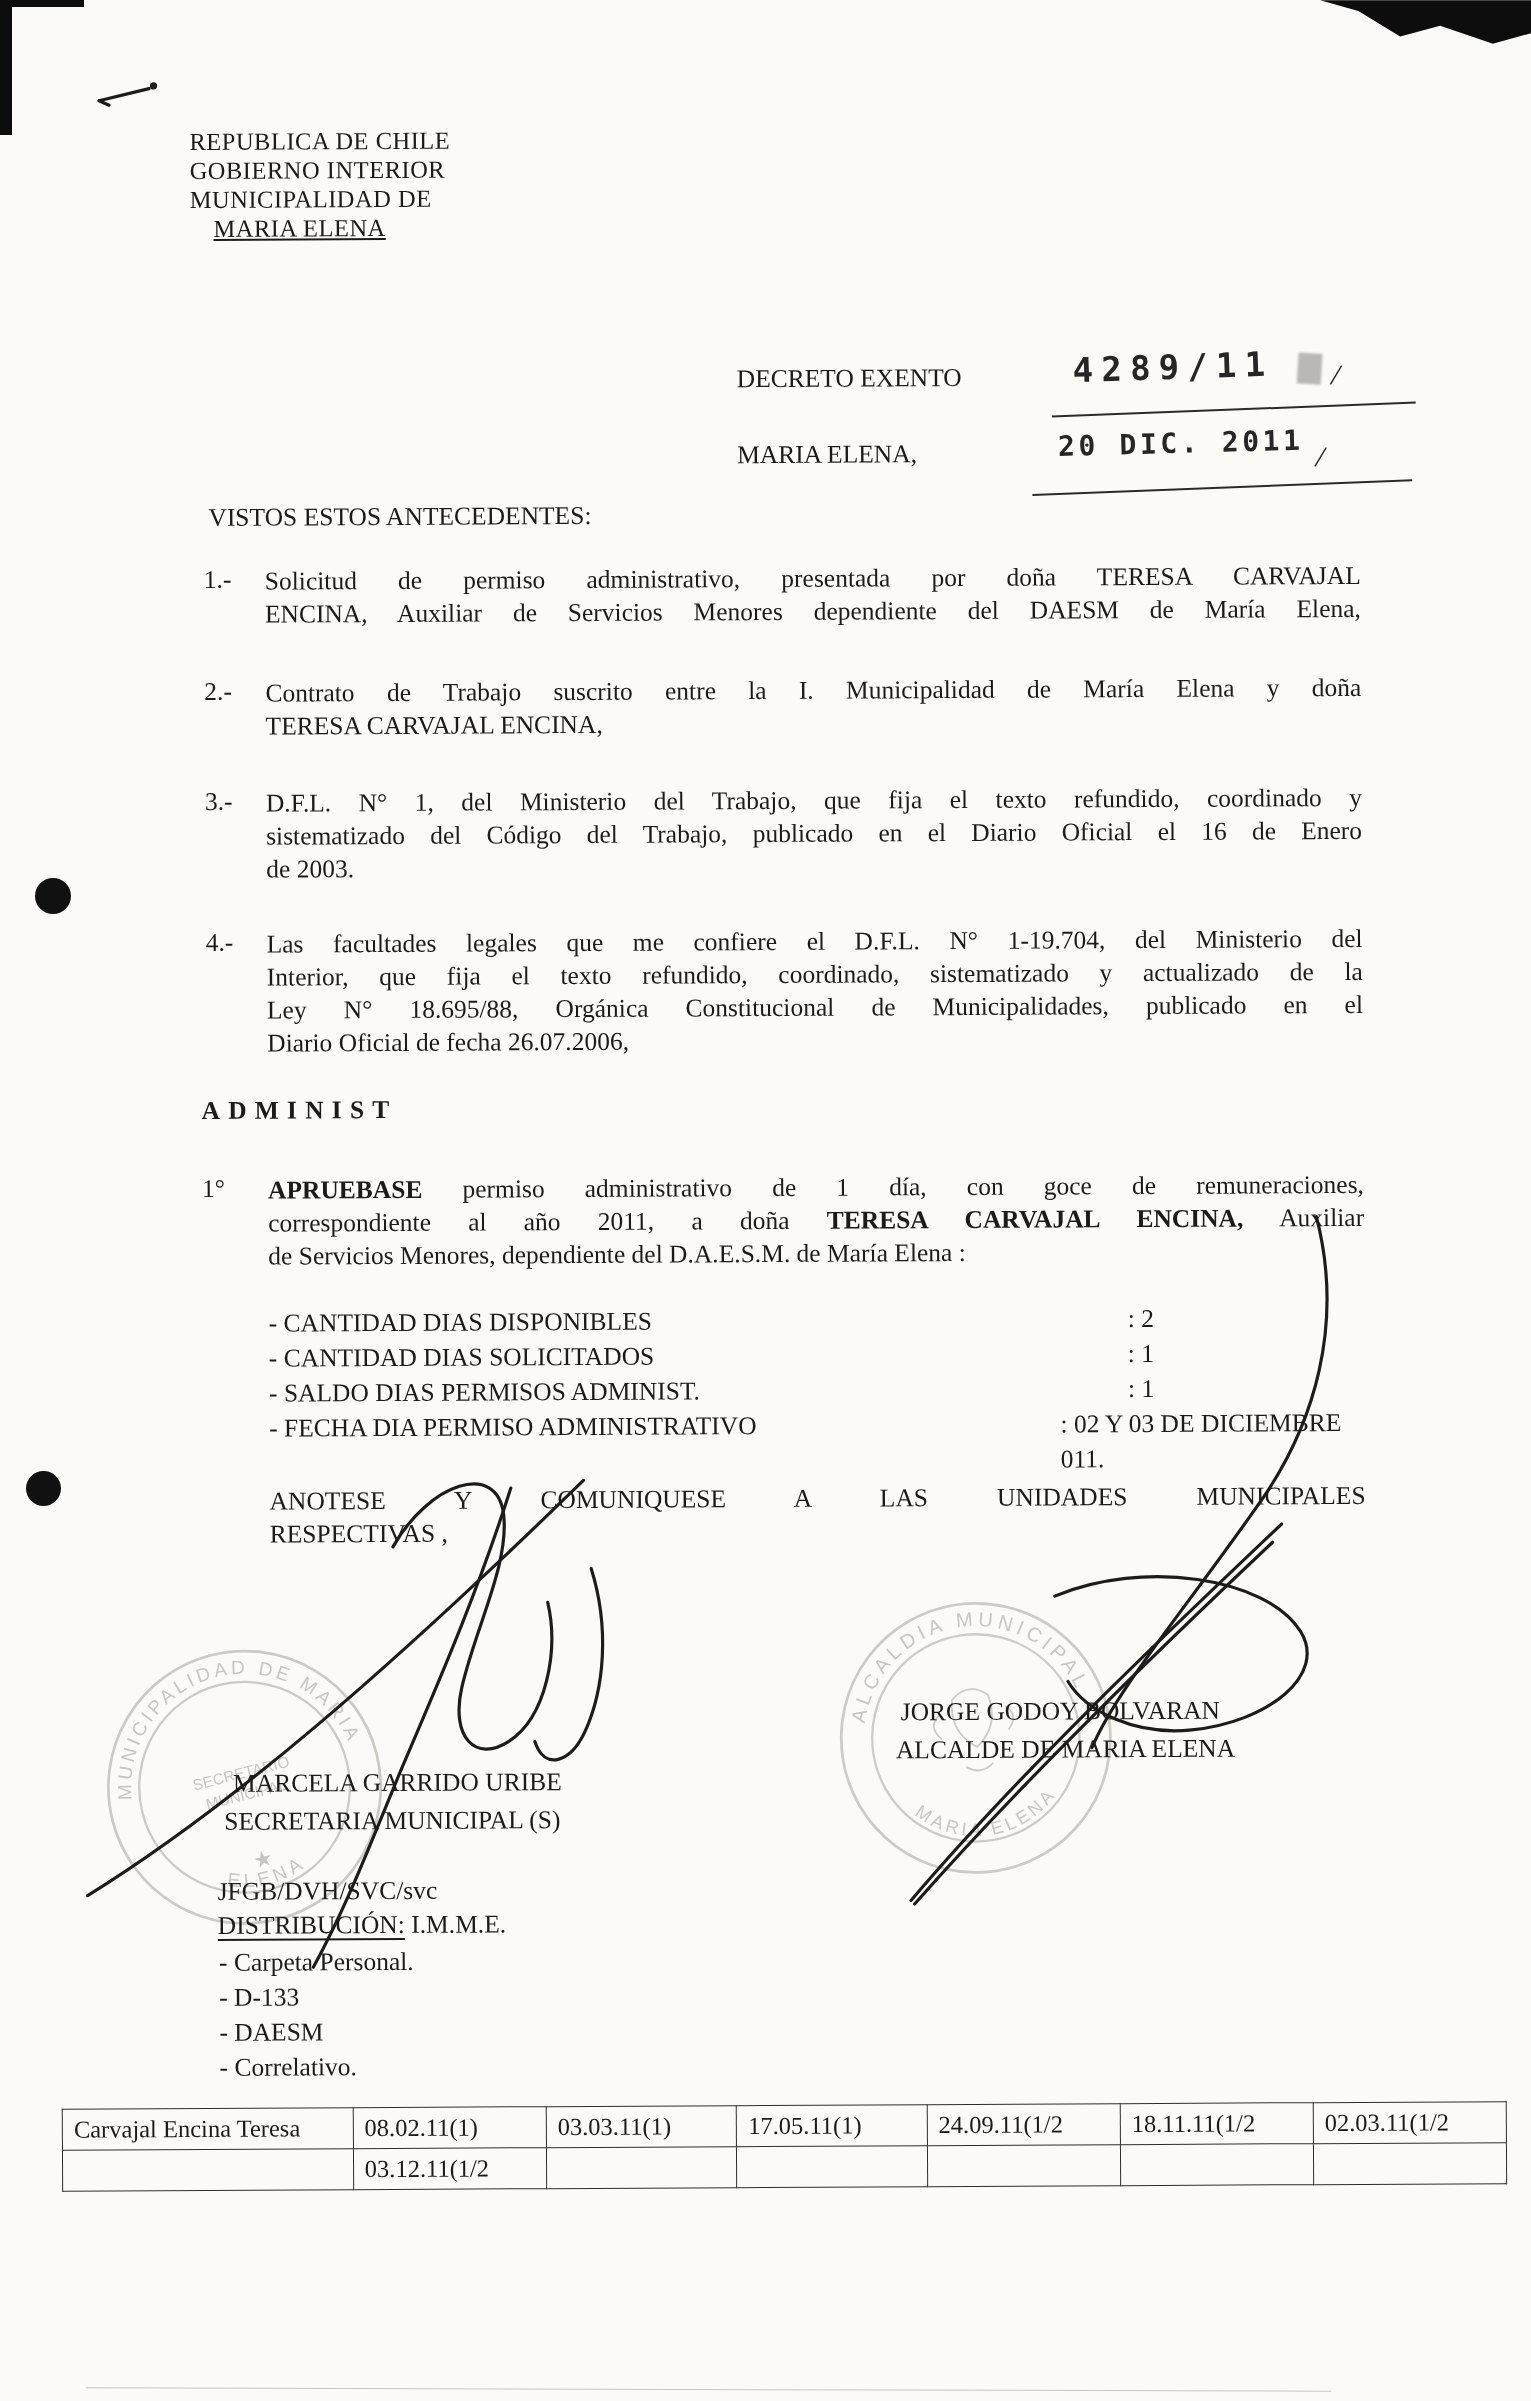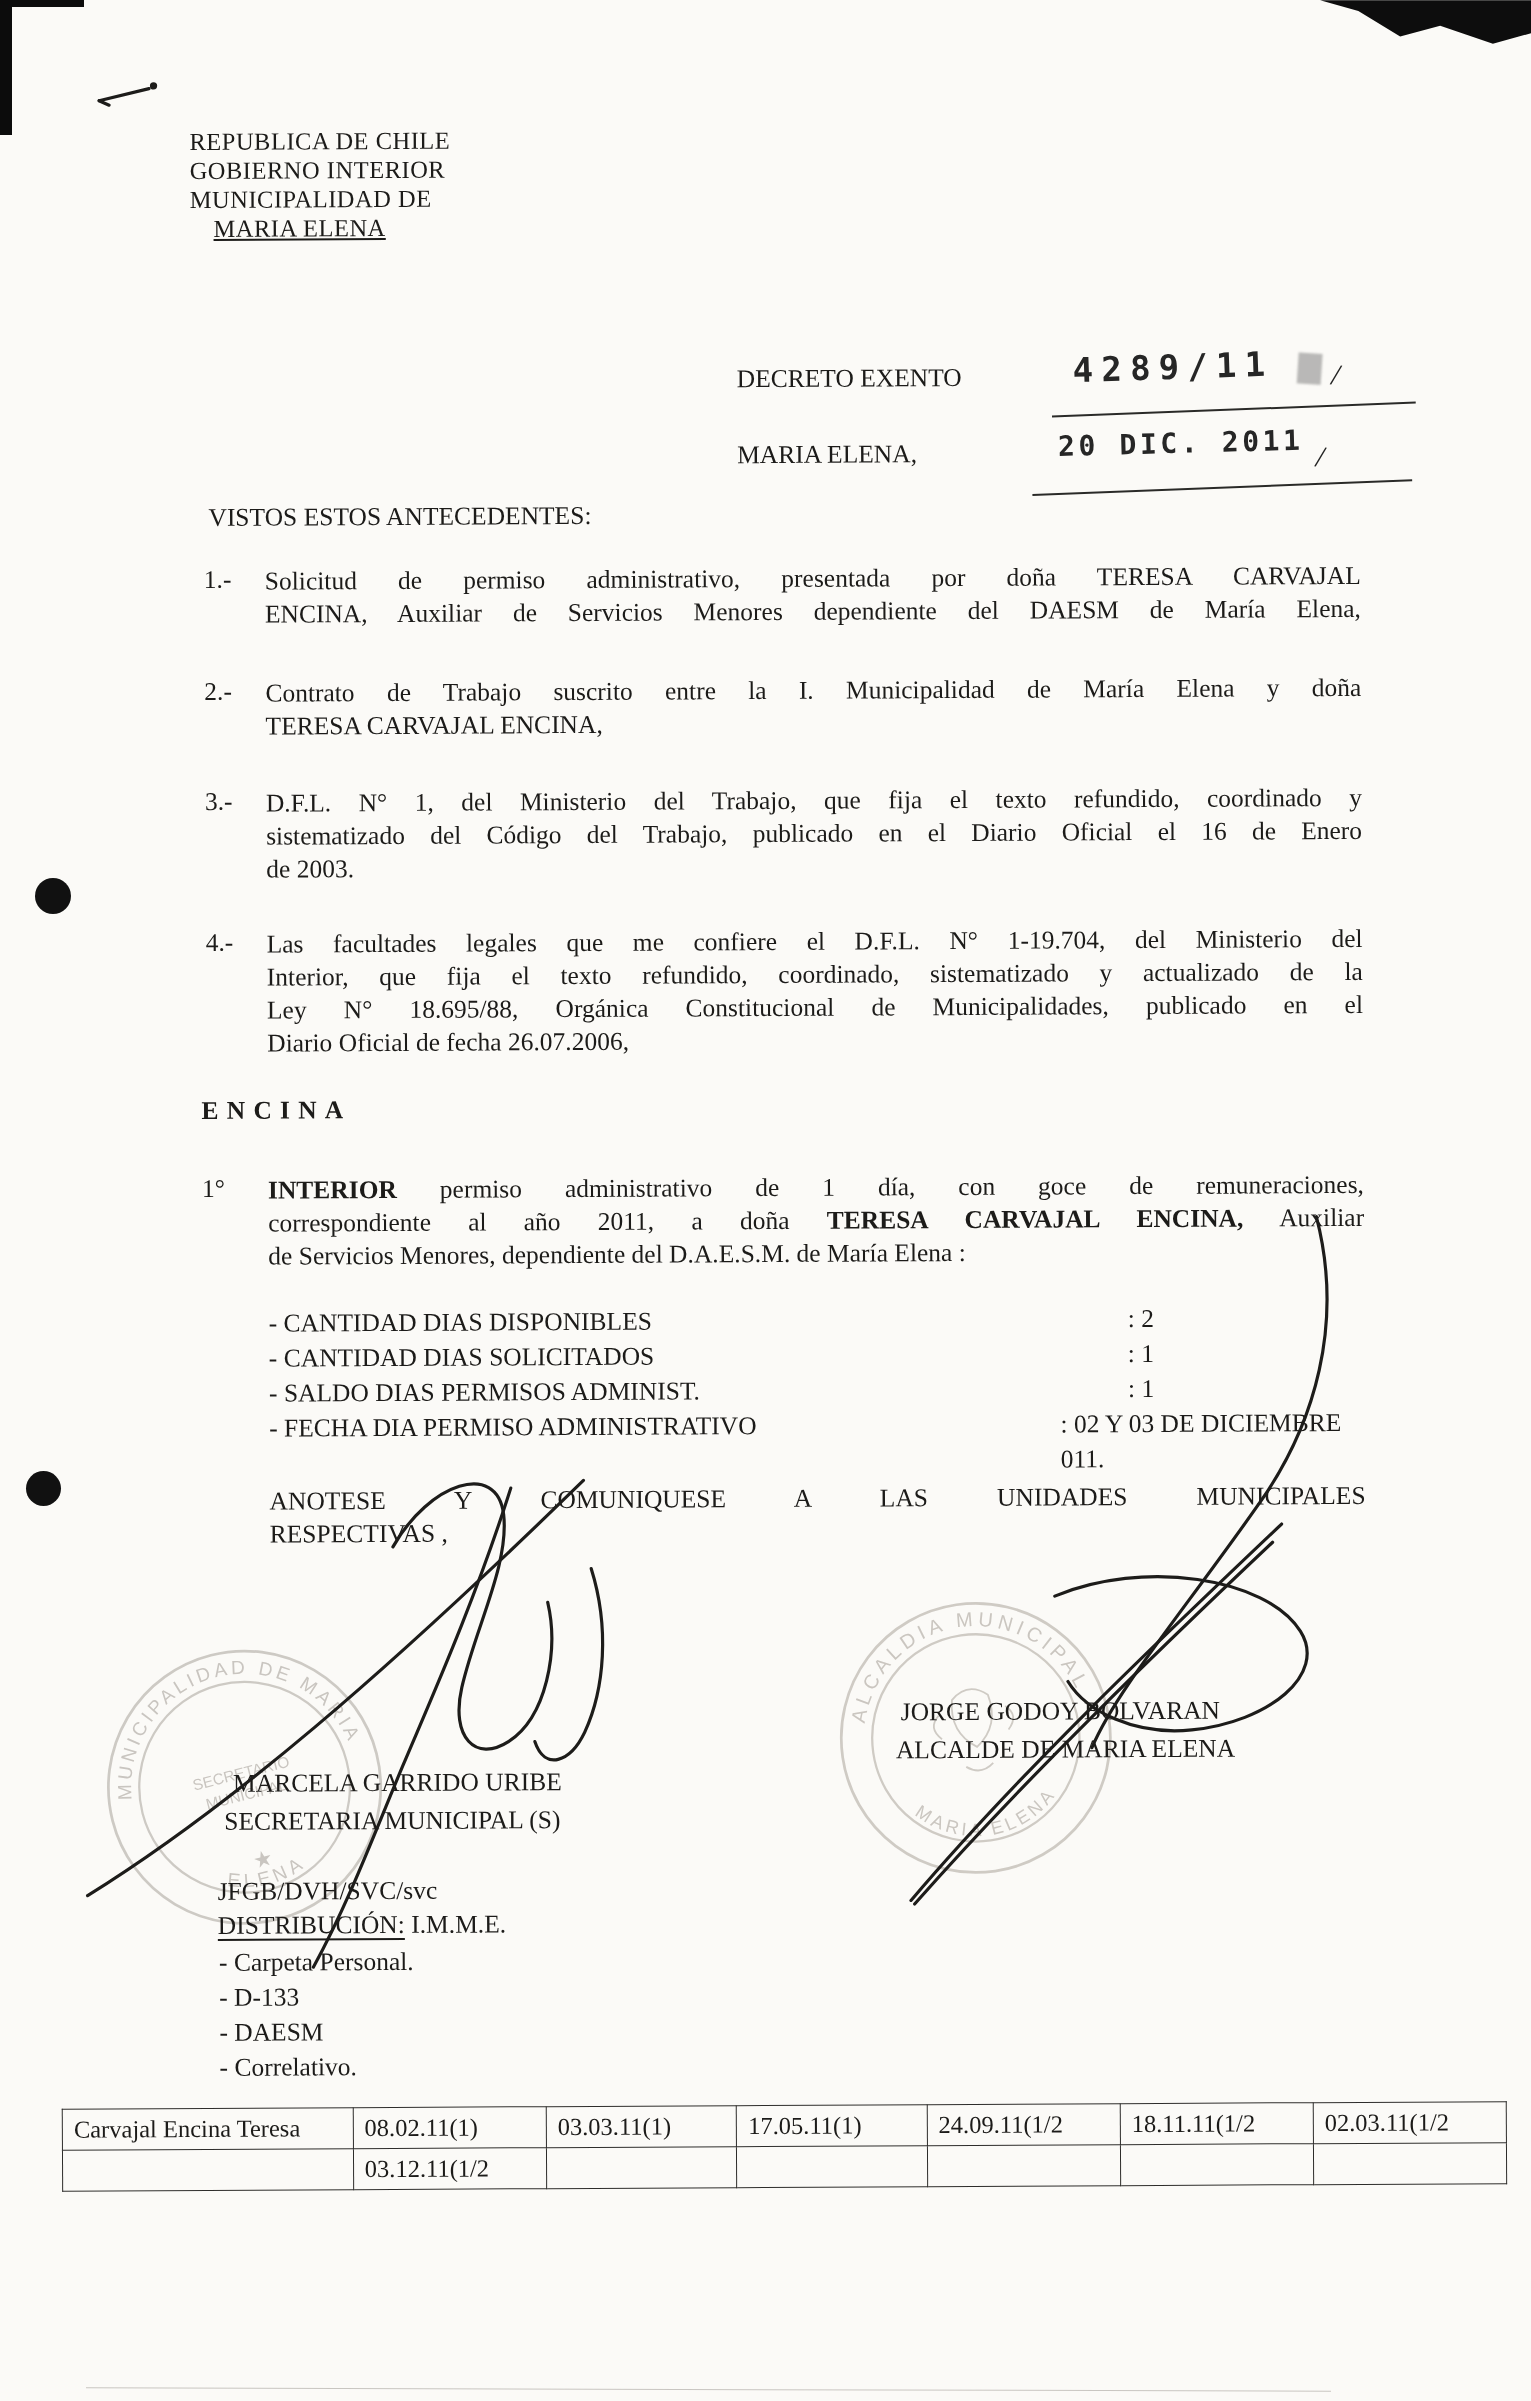--- a/index.html
+++ b/index.html
@@ -90,25 +90,25 @@
     </div>
 
     <div class="item-num" style="left:207px;top:925px;">4.-</div>
     <div class="item-body" style="left:268px;top:925px;">
       <div class="jline">Las facultades legales que me confiere el D.F.L. N° 1-19.704, del Ministerio del</div>
       <div class="jline">Interior, que fija el texto refundido, coordinado, sistematizado y actualizado de la</div>
       <div class="jline">Ley N° 18.695/88, Orgánica Constitucional de Municipalidades, publicado en el</div>
       <div class="lline">Diario Oficial de fecha 26.07.2006,</div>
     </div>
 
-    <div class="abs serif28 bold" style="left:202px;top:1091px;letter-spacing:8.2px;">ENCINA</div>
+    <div class="abs serif28 bold" style="left:202px;top:1091px;letter-spacing:8.2px;">ADMINIST</div>
 
     <div class="item-num" style="left:202px;top:1171px;">1°</div>
     <div class="item-body" style="left:268px;top:1171px;">
-      <div class="jline"><span class="bold">INTERIOR</span><span> permiso administrativo de 1 día, con goce de remuneraciones,</span></div>
+      <div class="jline"><span class="bold">APRUEBASE</span><span> permiso administrativo de 1 día, con goce de remuneraciones,</span></div>
       <div class="jline"><span>correspondiente al año 2011, a doña  </span><span class="bold">TERESA CARVAJAL ENCINA,</span><span> Auxiliar</span></div>
       <div class="lline">de Servicios Menores, dependiente del D.A.E.S.M. de María Elena :</div>
     </div>
 
     <div class="abs" style="left:268px;top:1303px;width:1096px;">
       <div class="detail-row">
         <span class="dl">- CANTIDAD DIAS DISPONIBLES</span>
           <span>: 2</span>
       </div>
       <div class="detail-row">

